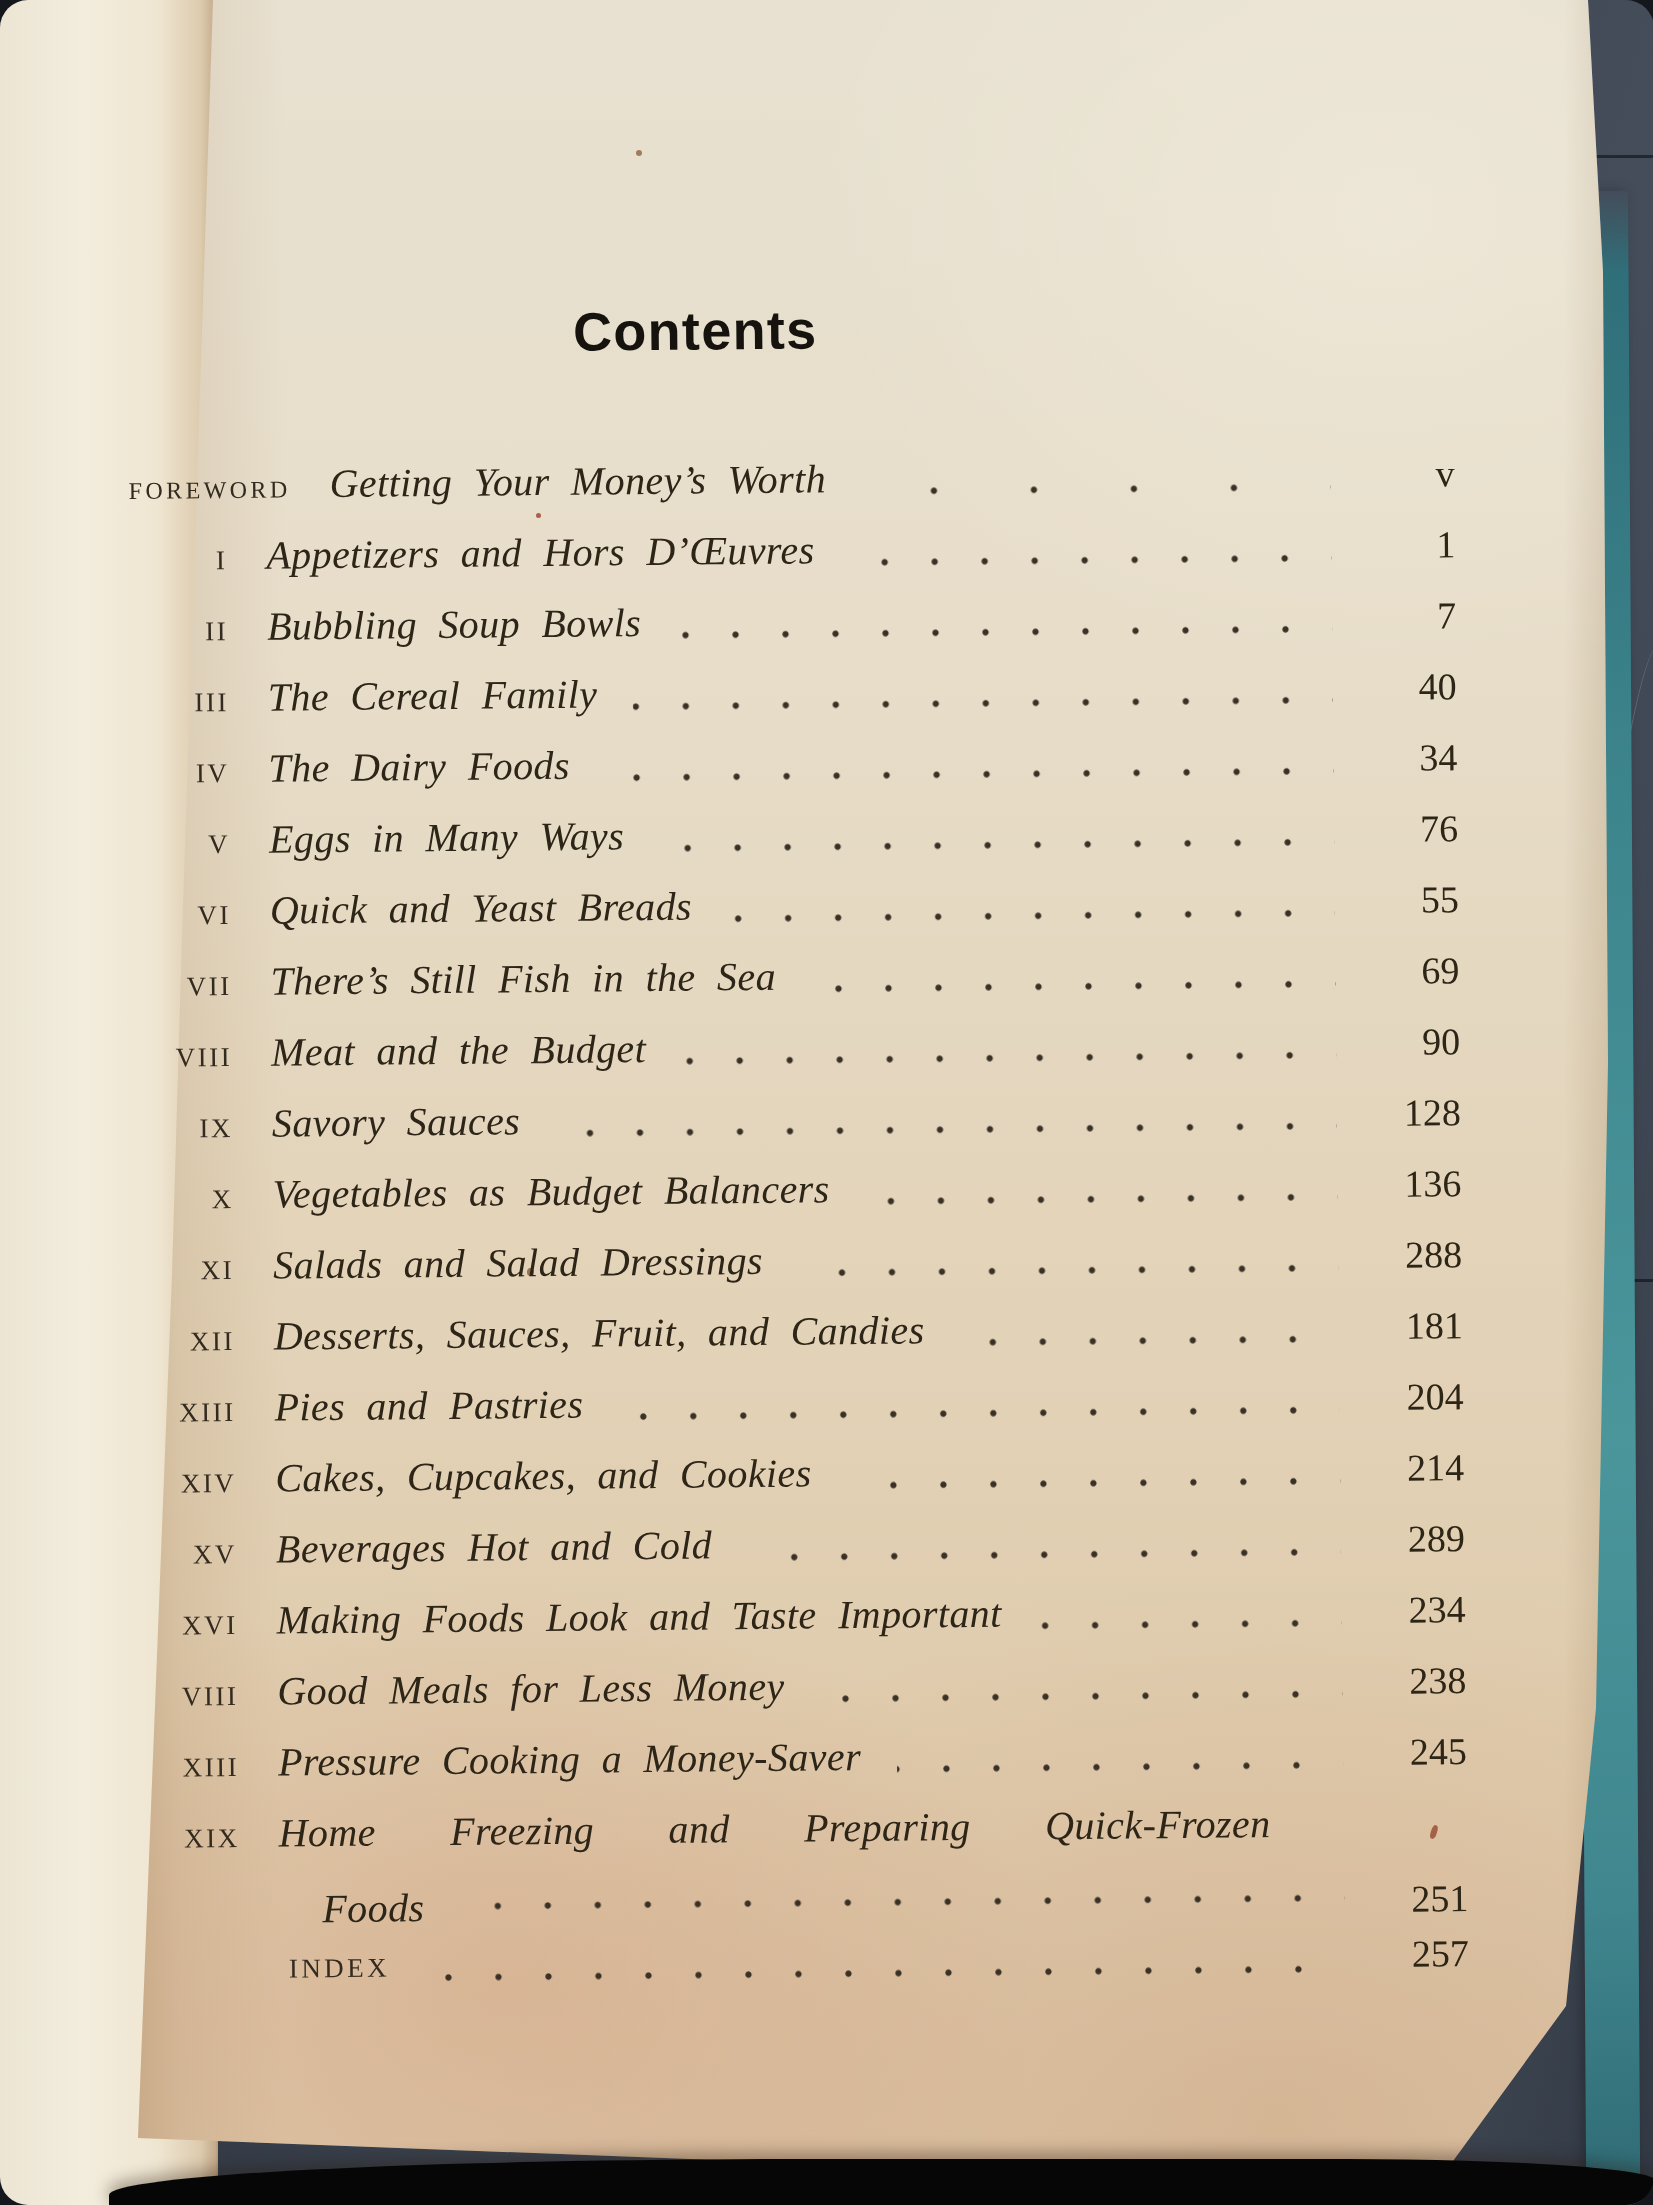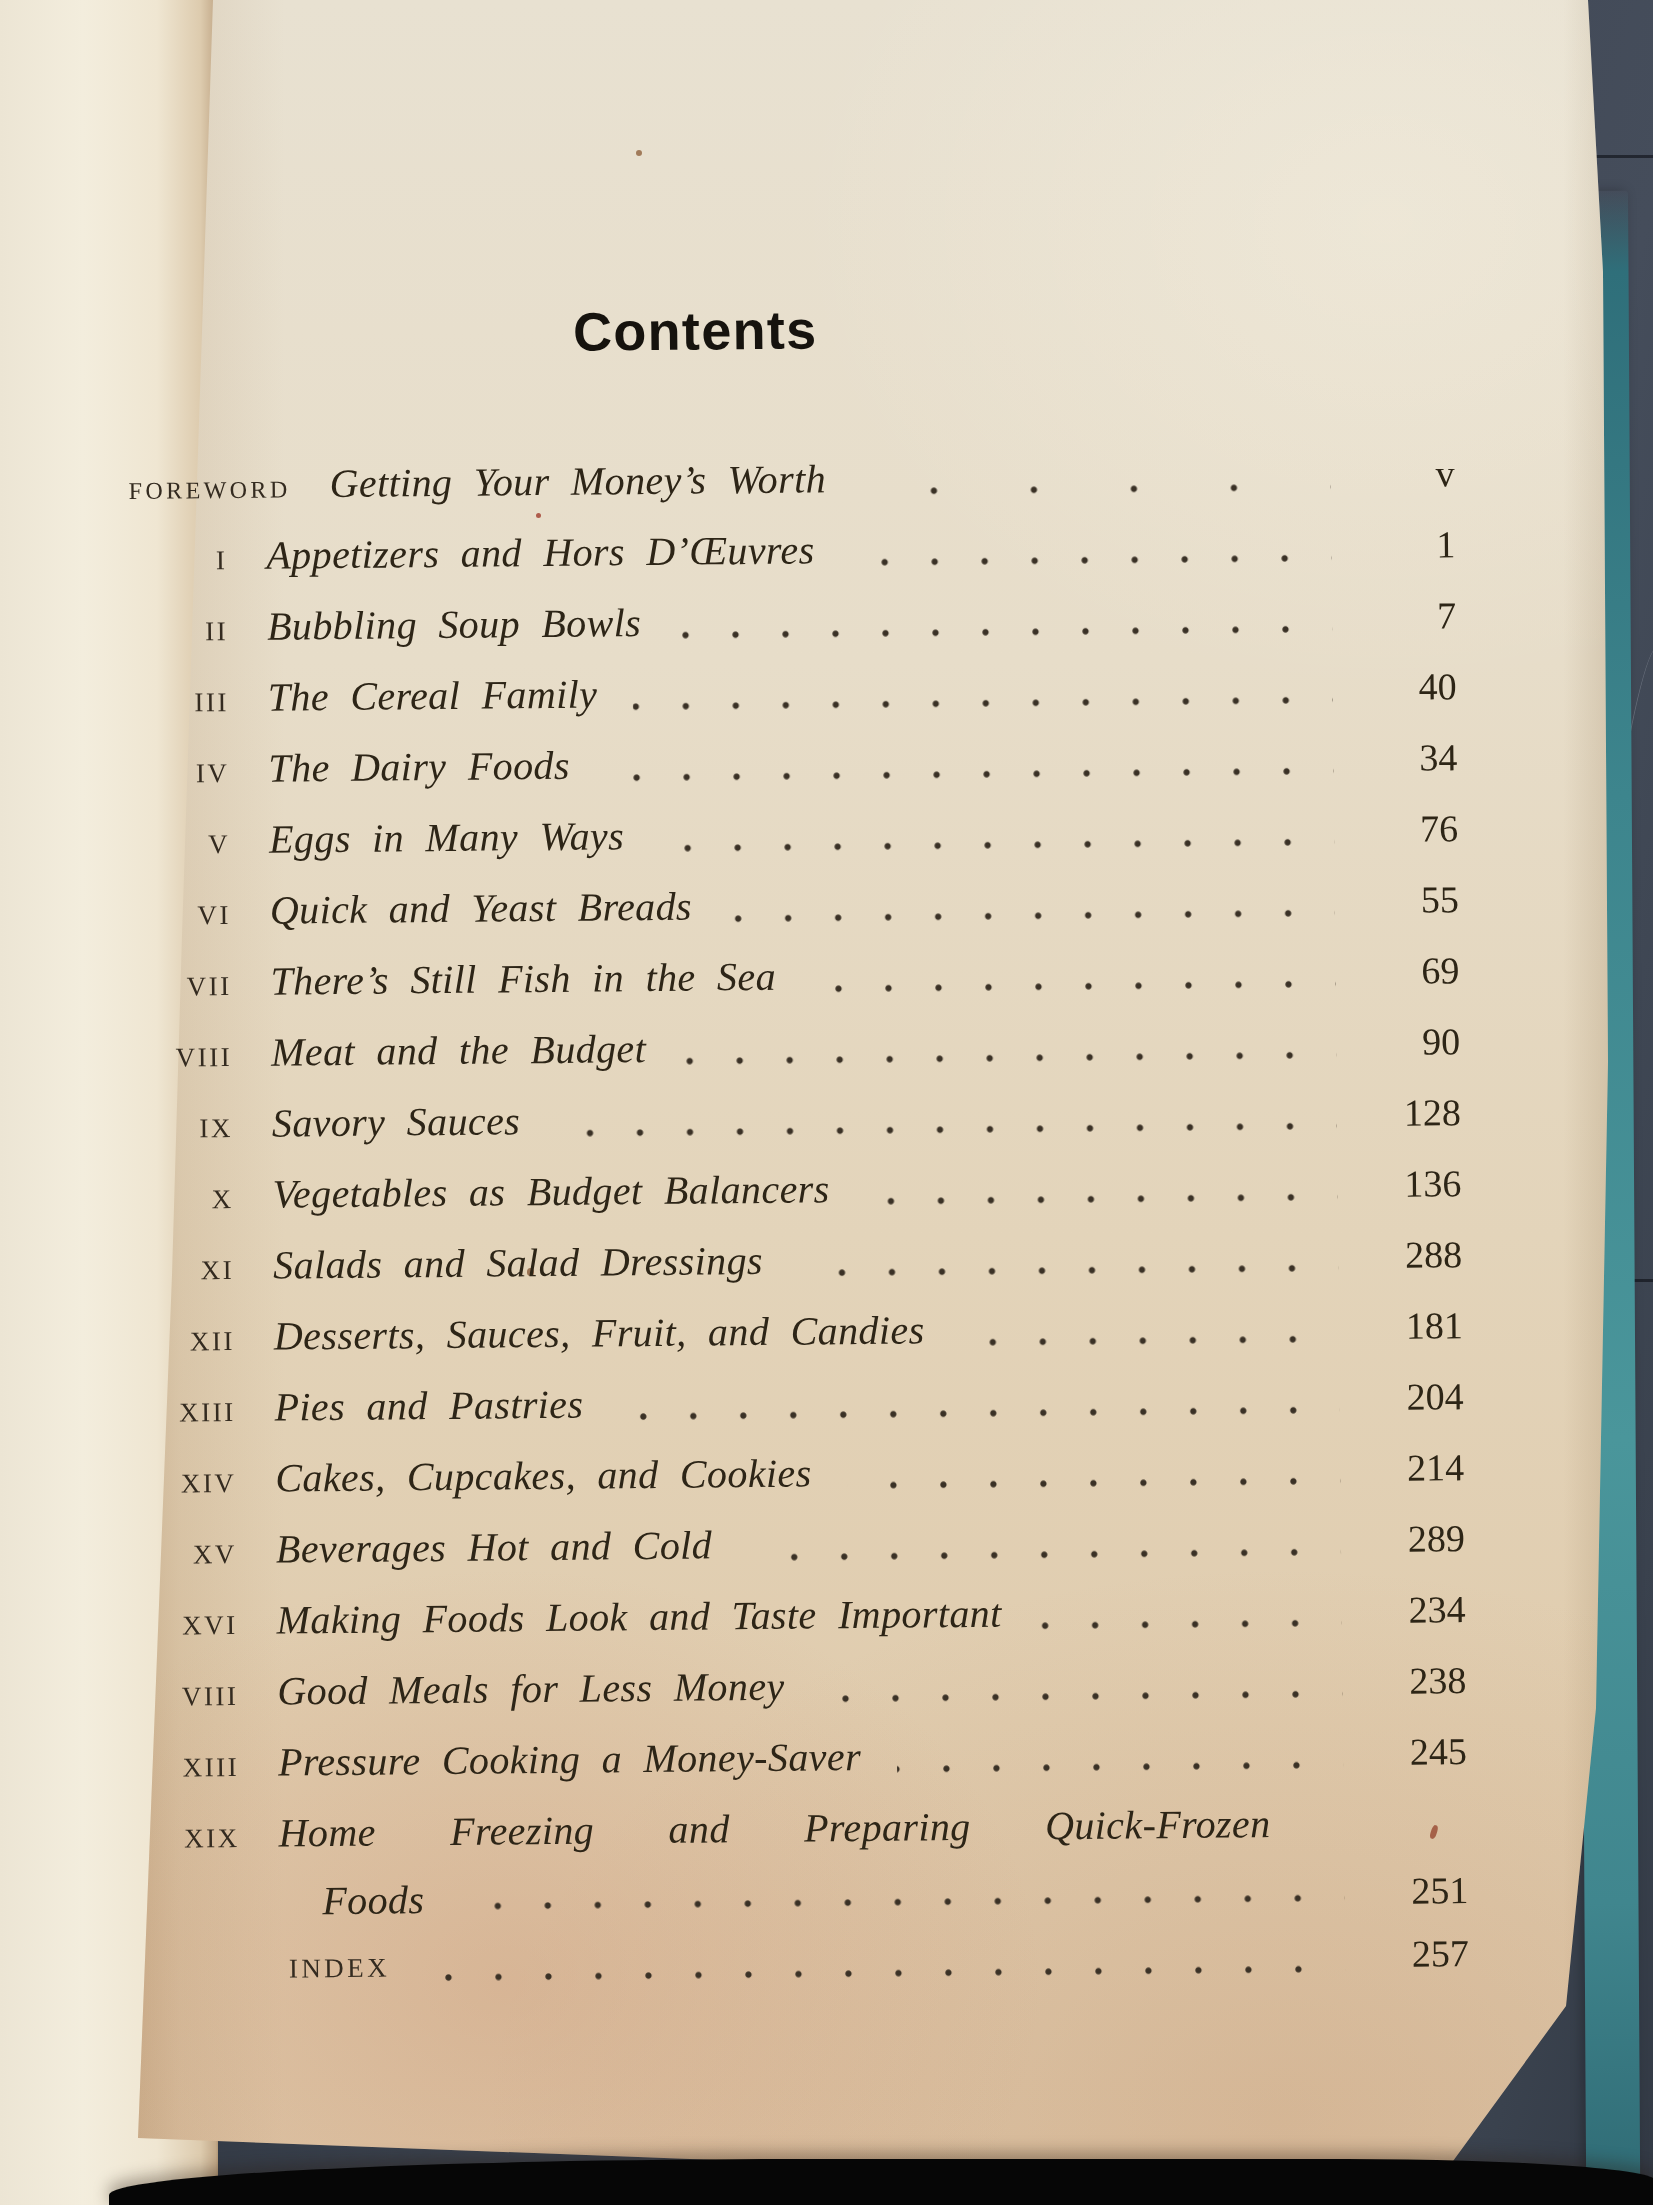--- a/index.html
+++ b/index.html
@@ -1,20 +1,21 @@
 <!DOCTYPE html>
 <html style="font-size:13.6px"><head>
 <meta charset="utf-8">
 <style>
   html,body { margin:0; padding:0; background:#14171c; }
   #canvas {
     position:relative; width:1654px; height:2205px; overflow:hidden;
     font-family:"Liberation Serif", serif;
     background: linear-gradient(105deg, #1d2127 0%, #252a32 12%, #333a45 32%,
                 #3e4653 55%, #454d5b 76%, #3a424e 92%, #323944 100%);
+    border-radius: 28px;
   }
   .plank-line { position:absolute; background:rgba(8,10,14,0.55); }
   .wood-scratch { position:absolute; border-left:1.7px solid rgba(205,210,220,0.28);
     border-radius:50%; }
 
   .cover-edge {
     position:absolute; left:1574px; top:191px; width:54px; height:2014px;
     background: linear-gradient(180deg, rgba(47,111,122,0) 0%, #2f6f7a 4%,
                 #3d858d 30%, #4a969b 62%, #40868e 85%, #2f6a74 100%);
     transform: rotate(-0.35deg); transform-origin: top left;
@@ -69,21 +70,21 @@
   }
   .row .num.sc-label { flex:0 0 auto; min-width:98px; font-size:24px; letter-spacing:3.4px; }
   .row .title-cell {
     margin-left:39px; font-style:italic; font-size:40px; letter-spacing:0.4px;
     word-spacing:11px; white-space:nowrap; color:#2d2517;
   }
   .row .title-cell.sc-label {
     font-style:normal; font-size:27px; letter-spacing:3.4px; margin-left:48px; color:#342b20;
   }
   .row .title-cell.wrap-first { word-spacing:64px; }
-  .row .title-cell.wrap-second { margin-left:82px; }
+  .row .title-cell.wrap-second { margin-left:82px;margin-top:8px; }
   .row .leader {
     flex:1 1 25.5px; align-self:flex-end; height:6.8px;
     margin:0 24px 31px 36px;
     background-image: radial-gradient(circle at 3.4px 3.4px, #3a3126 2.6px, rgba(58,49,38,0) 3.6px);
     background-size:50px 6.8px; background-position:right bottom; background-repeat:repeat-x;
   }
   .row.foreword .leader { background-size:100px 6.8px; margin-left:51px; }
   .row .page-num { flex:0 0 100px; text-align:right; font-size:38px; color:#2d2516; }
   .row.two-line-a { height:68px; }
   .row.two-line-b { height:65px; }

